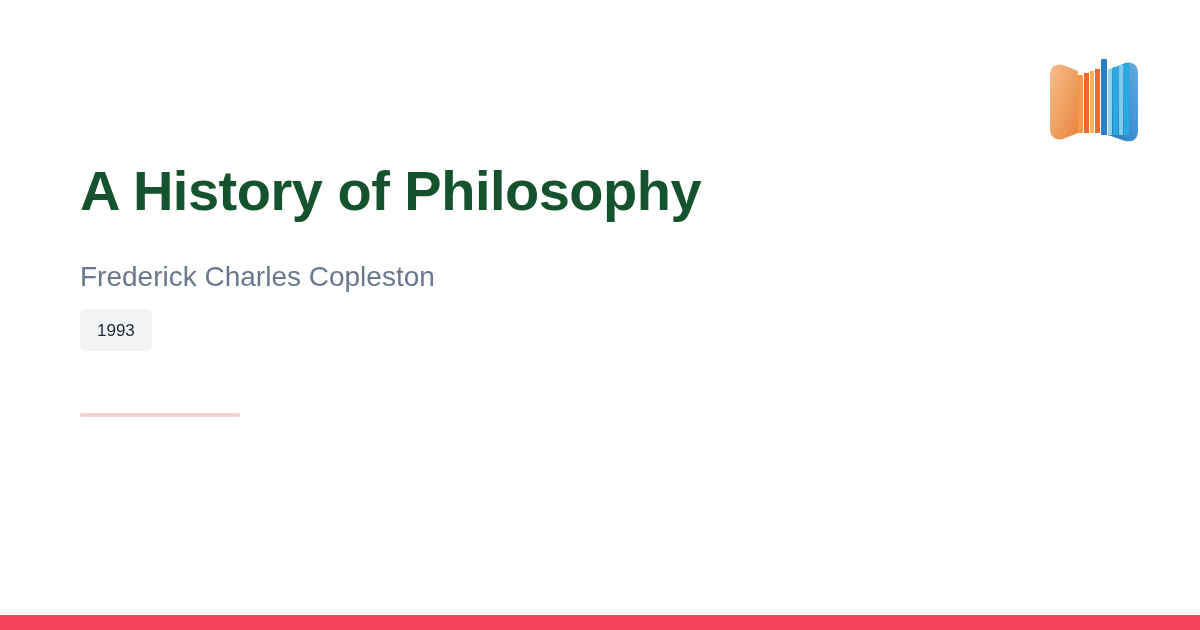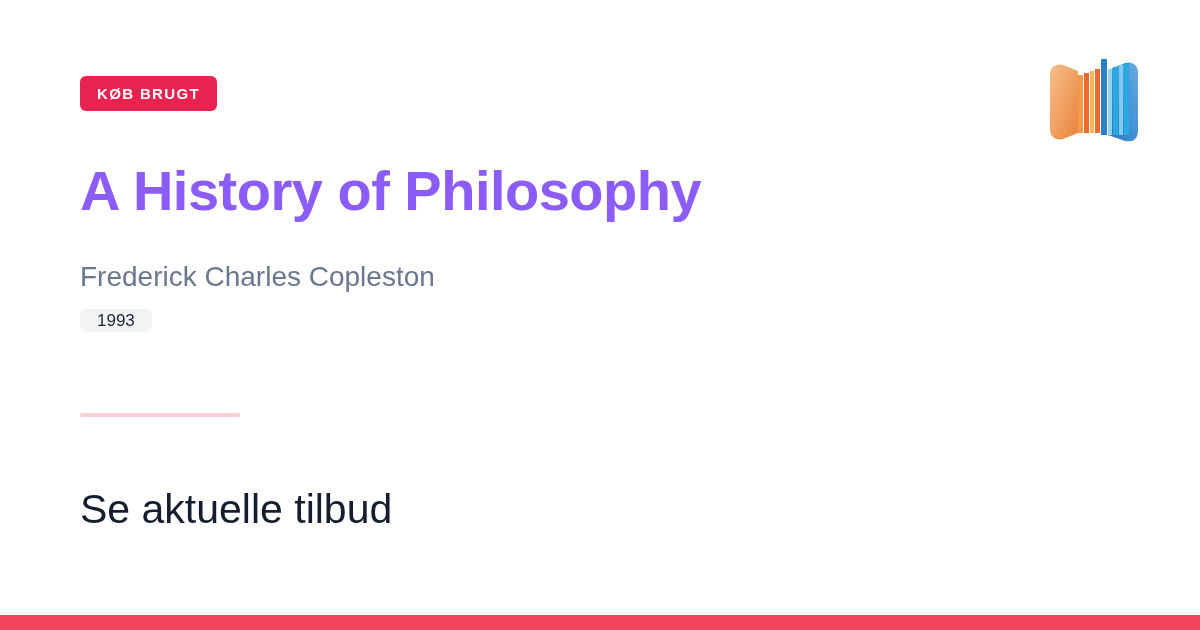--- a/index.html
+++ b/index.html
@@ -54,21 +54,21 @@
 
   
   .title {
     position: absolute;
     left: 80px;
     top: 160px;
     margin: 0;
     font-size: 56px;
     font-weight: bold;
     letter-spacing: -0.5px;
-    color: #8b5cf6;
+    color: #14532d;
     line-height: 1.12;
     white-space: nowrap;
   }
 
   
   .author {
     position: absolute;
     left: 80px;
     top: 260px;
     margin: 0;
@@ -77,21 +77,21 @@
     color: #69788e;
     line-height: 1.2;
     white-space: nowrap;
   }
 
   
   .year-chip {
     position: absolute;
     left: 80px;
     top: 309px;
-    height: 23px;
+    height: 42px;
     box-sizing: border-box;
     display: inline-flex;
     align-items: center;
     padding: 0 17px;
     background: #f1f3f5;
     color: #1d2636;
     border-radius: 7px;
     font-size: 17px;
     line-height: 1;
     white-space: nowrap;
@@ -184,27 +184,25 @@
         <rect x="68" y="24" width="4" height="66" fill="#8fd2f0"></rect>
         <rect x="73" y="22" width="5" height="68" fill="#29a9e1"></rect>
         <rect x="79" y="20" width="4" height="70" fill="#7fcbee"></rect>
         <rect x="84" y="18" width="5" height="72" fill="#29a9e1"></rect>
       </g>
       <rect x="0" y="108" width="108" height="30" fill="#ffffff"></rect>
       <rect x="0" y="96" width="108" height="20" fill="url(#gRefl)"></rect>
     </svg>
   </div>
 
-  <div class="badge">KØB BRUGT</div>
 
   <h1 class="title">A History of Philosophy</h1>
 
   <p class="author">Frederick Charles Copleston</p>
 
   <div class="year-chip">1993</div>
 
   <div class="divider"></div>
 
-  <p class="cta">Se aktuelle tilbud</p>
 
   <div class="bottom-bar"></div>
 
 </div>
 
 </body></html>

